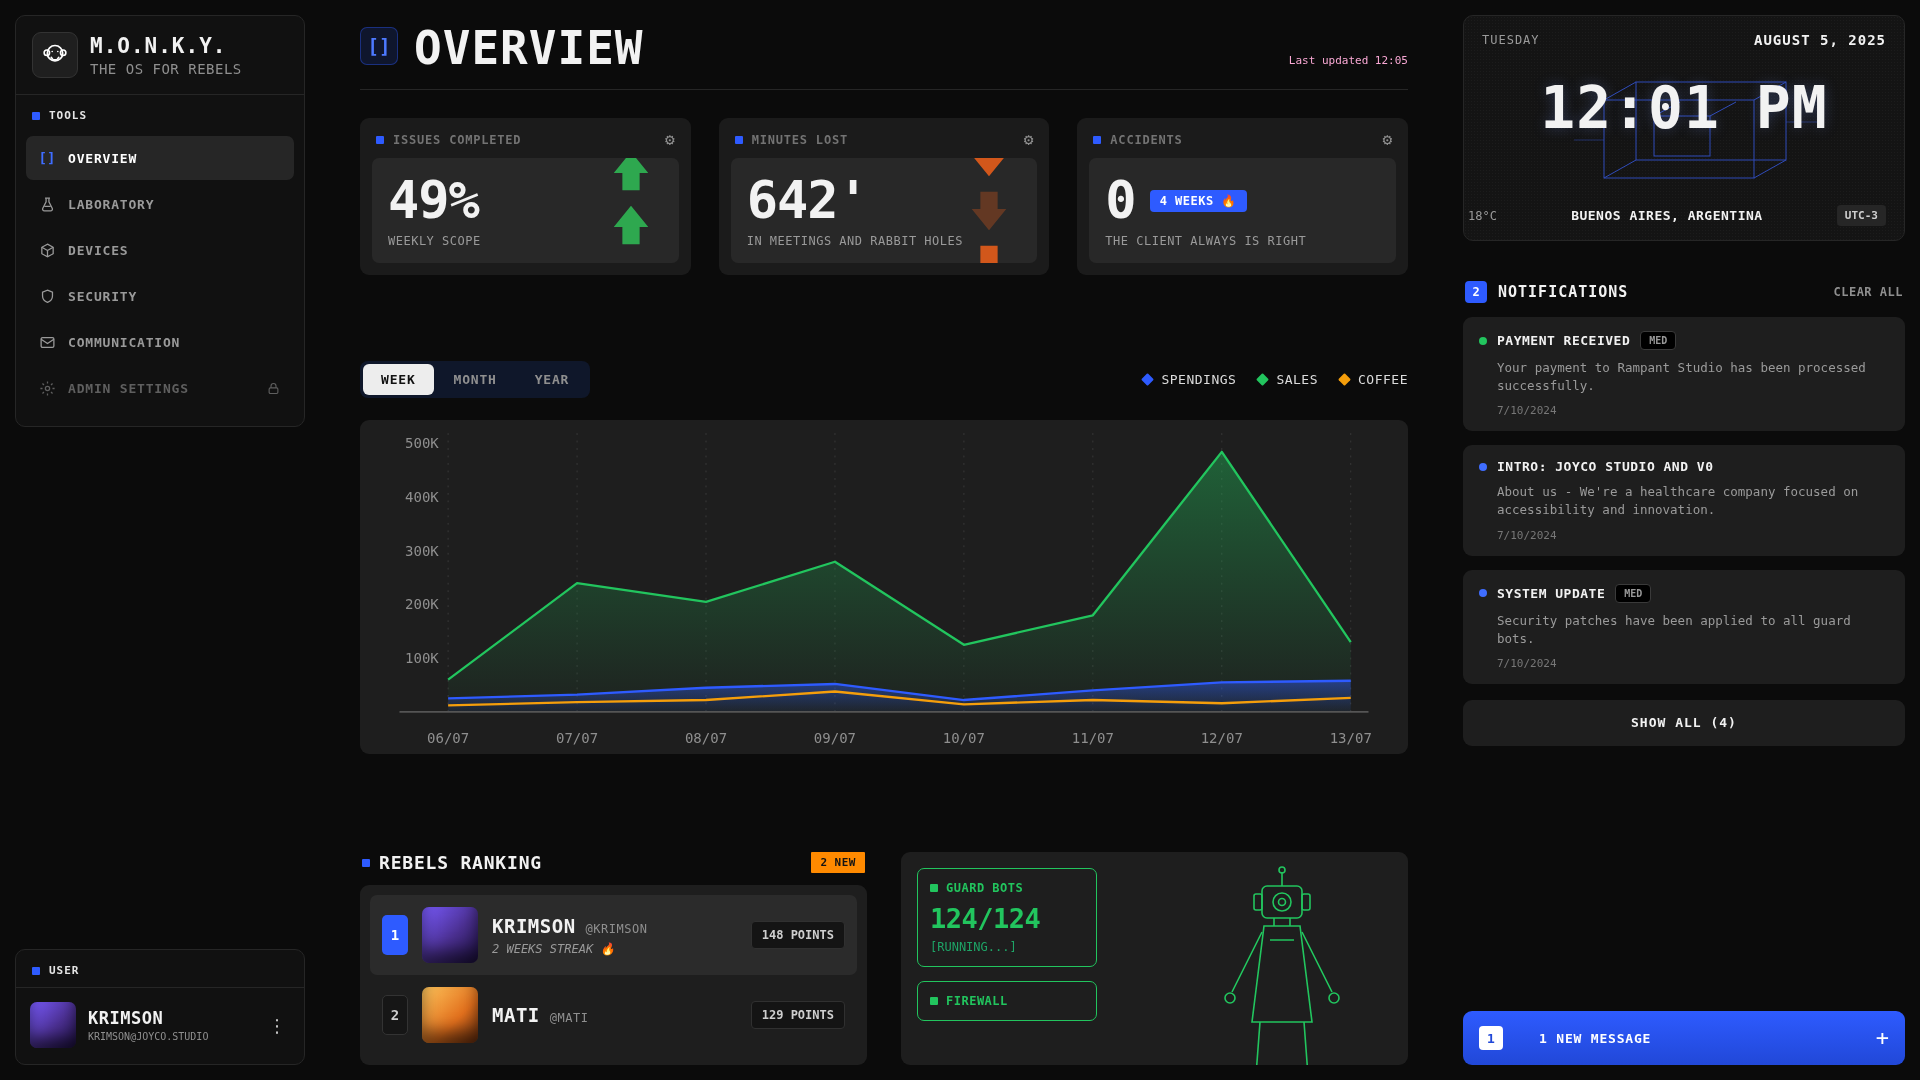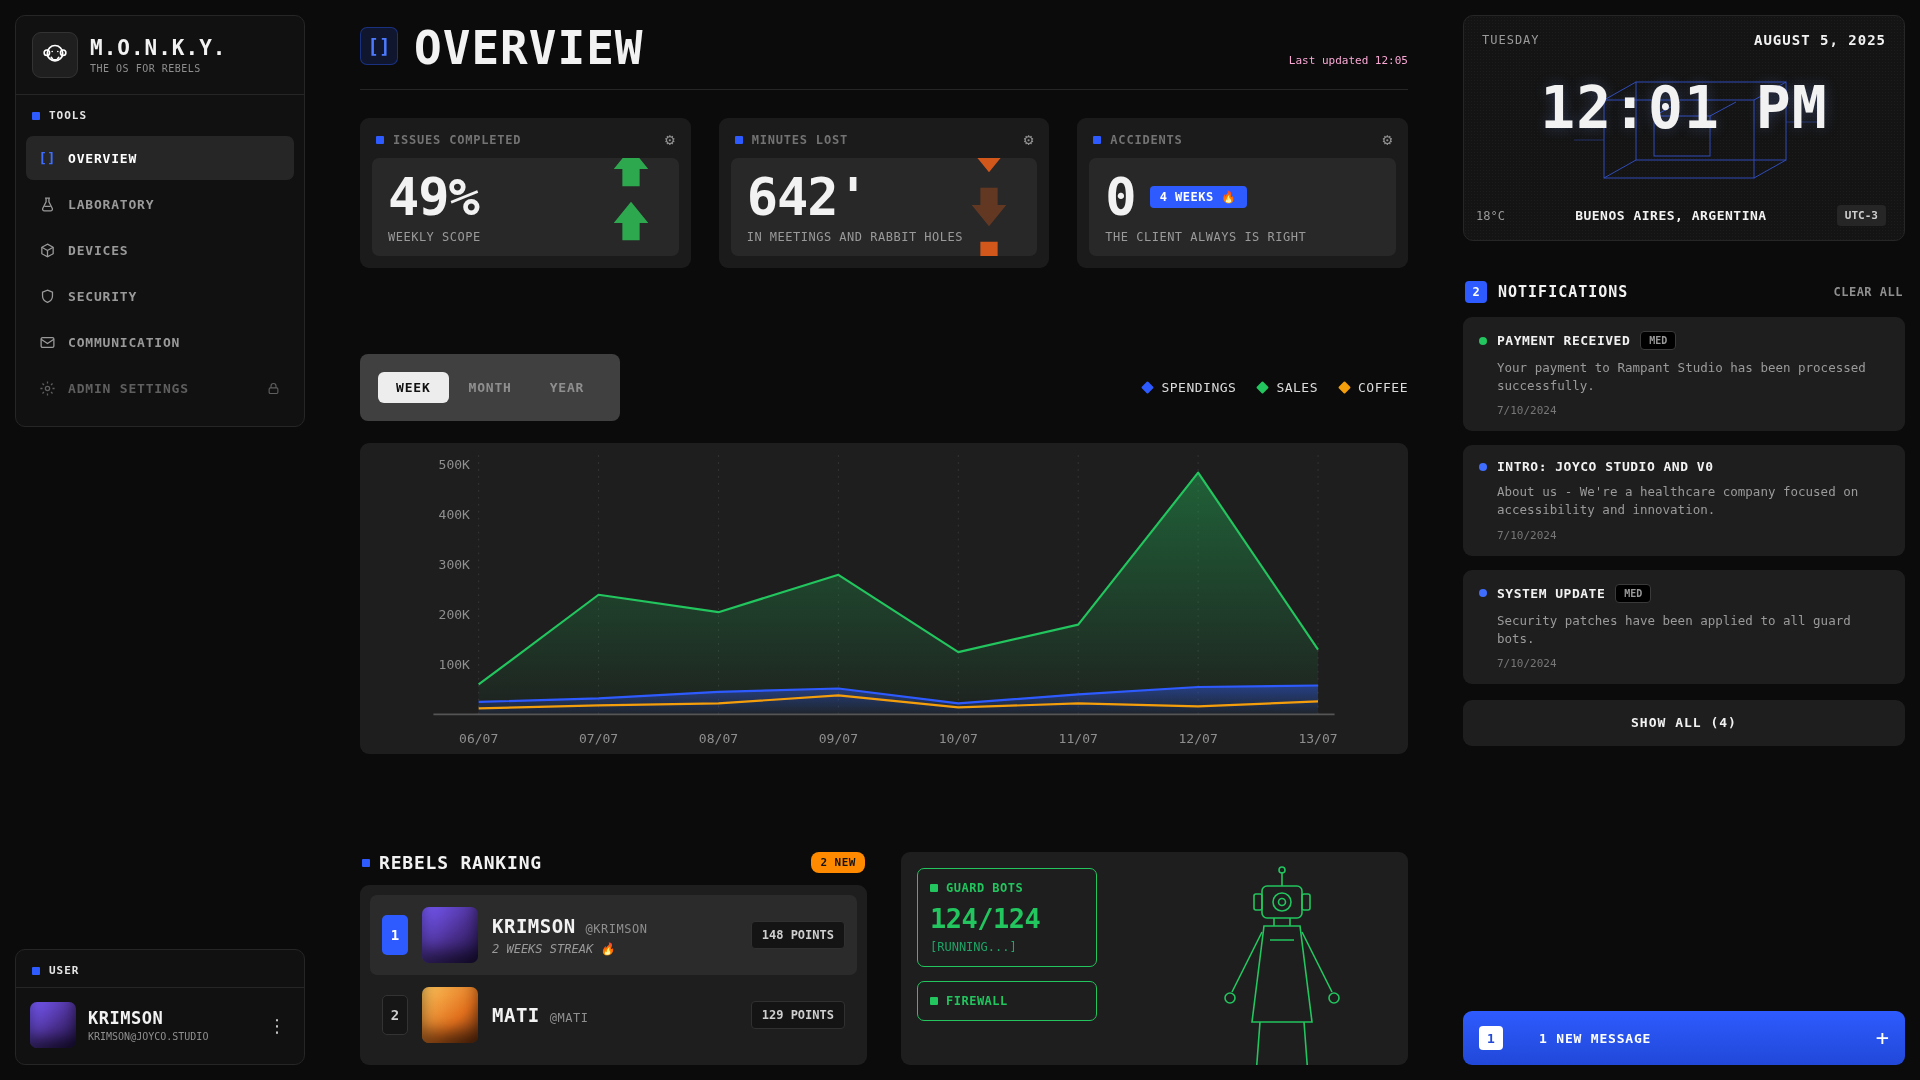--- a/index.html
+++ b/index.html
@@ -16,21 +16,21 @@
     grid-template-columns: 290px 1048px 442px;
     column-gap: 55px;
   }
   
   .sidebar { display: flex; flex-direction: column; height: 1050px; }
   .side-card { background: #111111; border: 1px solid #262626; border-radius: 10px; }
   .logo-row { display: flex; align-items: center; gap: 12px; padding: 16px; }
   .logo-chip { width: 46px; height: 46px; background: #1f1f1f; border: 1px solid #333;
                border-radius: 9px; display: flex; align-items: center; justify-content: center; }
   .logo-title { font-size: 21px; font-weight: bold; letter-spacing: 1px; }
-  .logo-sub { font-size: 10px; color: #8f8f8f; letter-spacing: 0.5px; margin-top: 3px; }
+  .logo-sub { font-size: 14px; color: #8f8f8f; letter-spacing: 0.5px; margin-top: 3px; }
   .side-divider { height: 1px; background: #262626; }
   .section-label { display: flex; align-items: center; gap: 9px; padding: 14px 16px 10px;
                    font-size: 11px; font-weight: bold; letter-spacing: 1px; color: #e5e5e5; }
   .sq { width: 8px; height: 8px; display: inline-block; border-radius: 1px; }
   .sq.blue { background: #2e5bff; } .sq.green { background: #22c55e; }
   nav { padding: 4px 10px 14px; }
   .nav-item { display: flex; align-items: center; gap: 12px; padding: 13px 12px;
               border-radius: 7px; color: #9a9a9a; font-size: 13px; font-weight: bold;
               letter-spacing: 0.8px; cursor: pointer; margin-bottom: 2px; }
   .nav-item .nicon { width: 18px; height: 18px; display: flex; align-items: center; justify-content: center; flex: none; }
@@ -66,37 +66,37 @@
   .stat-value { font-size: 52px; font-weight: bold; letter-spacing: -1px; line-height: 1.05; }
   .stat-sub { font-size: 12px; color: #9a9a9a; letter-spacing: 0.5px; margin-top: 6px; }
   .value-row { display: flex; align-items: center; gap: 14px; }
   .streak-chip { background: #2e5bff; color: #fff; font-size: 12px; font-weight: bold;
                  border-radius: 4px; padding: 4px 10px; letter-spacing: 0.5px; }
   .arrows { position: absolute; right: 22px; top: -16px; bottom: -16px; width: 52px;
             display: flex; flex-direction: column; align-items: center; justify-content: center; gap: 8px; }
   .arrows svg { flex: none; }
   
   .chart-toolbar { display: flex; align-items: center; margin-top: 86px; }
-  .tabs { display: flex; background: #404040; border-radius: 8px; padding: 18px; gap: 2px; }
+  .tabs { display: flex; background: #0f172a; border-radius: 8px; padding: 3px; gap: 2px; }
   .tab { padding: 8px 18px; font-size: 13px; font-weight: bold; letter-spacing: 0.8px;
          color: #8f8f8f; border-radius: 6px; cursor: pointer; }
   .tab.active { background: #ededed; color: #111; }
   .legend { margin-left: auto; display: flex; gap: 22px; align-items: center; }
   .legend-item { display: flex; align-items: center; gap: 9px; font-size: 13px; color: #dcdcdc;
                  letter-spacing: 0.5px; cursor: pointer; }
   .diamond { width: 9px; height: 9px; transform: rotate(45deg); border-radius: 1px; }
   .d-blue { background: #2e5bff; } .d-green { background: #22c55e; } .d-amber { background: #f59e0b; }
   .chart-card { margin-top: 22px; background: #1e1e1e; border-radius: 9px; height: 357px; overflow: hidden; }
   .chart-card svg { display: block; width: 100%; height: 100%; font-family: inherit; }
   
   .bottom { display: flex; gap: 34px; margin-top: 98px; flex: 1; }
   .bottom-col { flex: 1; display: flex; flex-direction: column; min-width: 0; }
   .card-head { display: flex; align-items: center; gap: 9px; padding: 0 2px 12px; }
   .card-title { font-size: 18px; font-weight: bold; letter-spacing: 0.8px; }
-  .badge { margin-left: auto; font-size: 11px; font-weight: bold; border-radius: 8px;
+  .badge { margin-left: auto; font-size: 11px; font-weight: bold; border-radius: 1px;
            padding: 4px 9px; letter-spacing: 0.5px; }
   .badge.orange { background: #ff8a00; color: #141414; }
   .badge.green { background: #22c55e; color: #0d2414; }
   .panel { background: #1e1e1e; border-radius: 9px; flex: 1; padding: 10px; }
   .rank-row { display: flex; align-items: center; gap: 14px; padding: 12px; border-radius: 7px; cursor: pointer; }
   .rank-row.first { background: #2b2b2b; }
   .rank-chip { width: 26px; height: 40px; border-radius: 5px; display: flex; align-items: center;
                justify-content: center; font-size: 14px; font-weight: bold; flex: none; }
   .rank-chip.blue { background: #2e5bff; color: #fff; }
   .rank-chip.darkc { background: #161616; border: 1px solid #333; color: #cfcfcf; }
@@ -121,21 +121,21 @@
   .clock-card { background: #141414; border: 1px solid #262626; border-radius: 10px; height: 226px;
                 padding: 16px 18px; position: relative; overflow: hidden;
                 background-image: radial-gradient(rgba(255,255,255,0.035) 1px, transparent 1px);
                 background-size: 3px 3px; }
   .clock-top { display: flex; justify-content: space-between; align-items: center; }
   .clock-day { color: #9a9a9a; font-size: 12px; letter-spacing: 1px; }
   .clock-date { font-size: 14px; font-weight: bold; letter-spacing: 1px; }
   .wireframe { position: absolute; left: 50%; top: 52%; transform: translate(-50%,-50%); width: 340px; height: 140px; }
   .clock-time { position: relative; text-align: center; font-size: 58px; font-weight: bold;
                 letter-spacing: 1px; margin-top: 26px; text-shadow: 0 0 14px rgba(120,150,255,.25); }
-  .clock-bottom { position: absolute; left: 12px; right: 18px; bottom: 14px;
+  .clock-bottom { position: absolute; left: 4px; right: 18px; bottom: 14px;
                   display: flex; align-items: center; justify-content: space-between; }
   .clock-temp { color: #9a9a9a; font-size: 12px; }
   .clock-loc { font-size: 13px; font-weight: bold; letter-spacing: 0.5px; }
   .utc-chip { background: #262626; color: #cfcfcf; font-size: 11px; font-weight: bold;
               border-radius: 4px; padding: 4px 8px; }
   .notif-head { display: flex; align-items: center; gap: 11px; margin-top: 40px; padding: 0 2px; }
   .count-chip { width: 22px; height: 22px; background: #2e5bff; color: #fff; border-radius: 4px;
                 font-size: 12px; font-weight: bold; display: flex; align-items: center; justify-content: center; }
   .notif-title { font-size: 15px; font-weight: bold; letter-spacing: 1px; }
   .clear-all { margin-left: auto; color: #8f8f8f; font-size: 12px; font-weight: bold;

